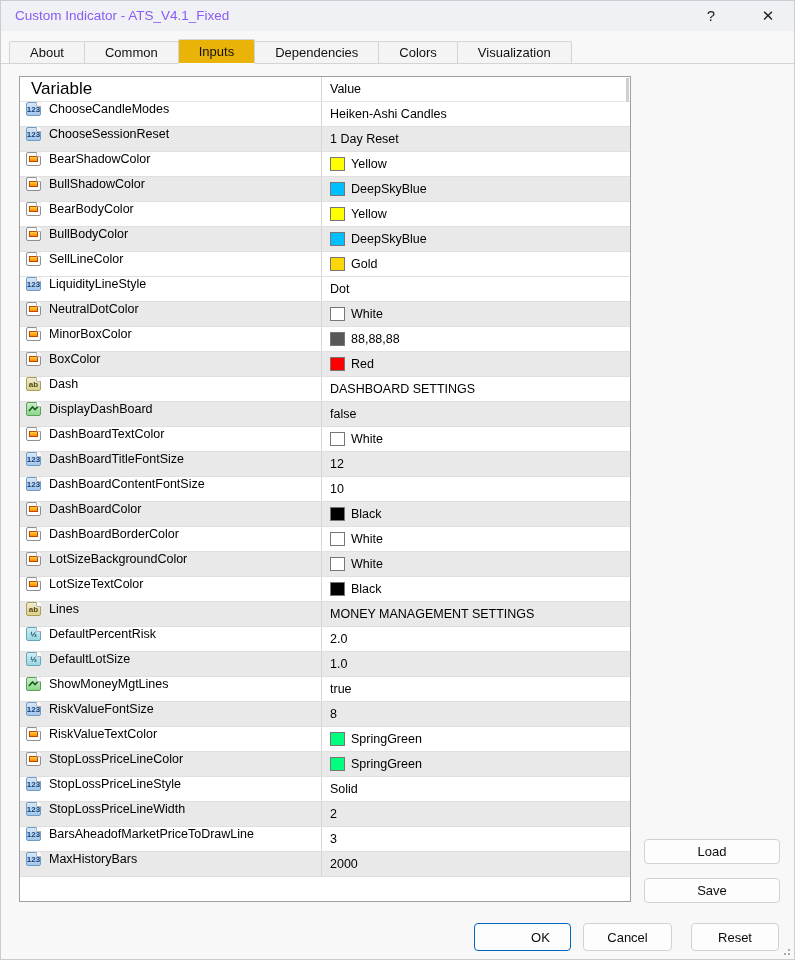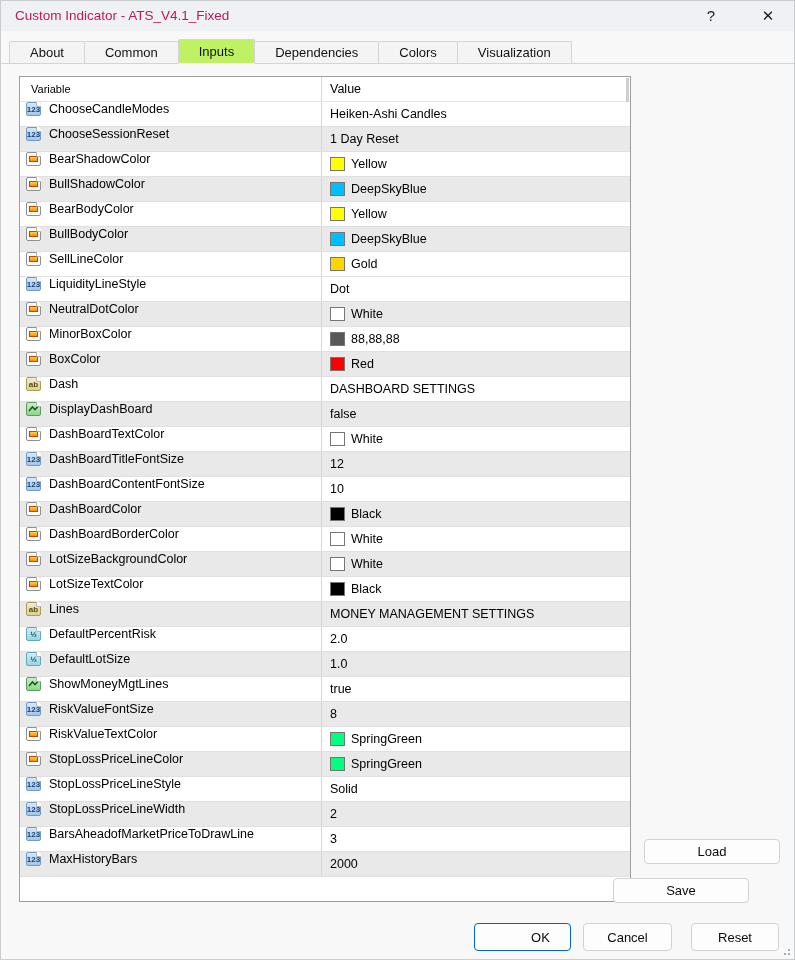--- a/index.html
+++ b/index.html
@@ -6,39 +6,39 @@
   html,body { width:795px; height:960px; }
   body {
     font-family:"Liberation Sans", sans-serif;
     background:#f8f8f9;
     position:relative;
     overflow:hidden;
     border:1px solid #c9cdd2;
   }
   
   .titlebar { position:absolute; top:0; left:0; width:100%; height:30px; background:#eff1f5; }
-  .title { position:absolute; left:14px; top:7px; font-size:13.5px; color:#be185d; }
+  .title { position:absolute; left:14px; top:7px; font-size:13.5px; color:#8b5cf6; }
   .cap-btn { position:absolute; top:0; width:40px; height:30px; line-height:30px;
              text-align:center; font-size:15px; color:#1b1b1b; cursor:default; background:transparent; border:none; }
   .cap-help { left:690px; font-size:15px; }
   .cap-close { left:747px; font-size:15px; }
   
   .tabbar { position:absolute; top:39px; left:0; width:795px; height:24px;
             display:flex; align-items:flex-end; padding-left:8px;
             border-bottom:1px solid #d4d4d4; }
   .tab { height:22px; line-height:21px; padding:0 20px; font-size:13px; color:#111;
          background:#f4f4f5; border:1px solid #d4d4d4; border-bottom:none;
          border-radius:2px 2px 0 0; margin-right:-1px; position:relative; }
-  .tab.active { background:#bef264; height:25px; line-height:24px; z-index:3;
+  .tab.active { background:#eab308; height:25px; line-height:24px; z-index:3;
                 margin-bottom:-1px; border-bottom:1px solid #fcfcfd; }
   
   .ptable { position:absolute; left:18px; top:75px; width:612px; height:826px;
             background:#ffffff; border:1px solid #9d9fa2; overflow:hidden; }
   .phead { height:25px; display:flex; background:#ffffff; border-bottom:1px solid #e4e4e4; }
-  .phead .hvar { width:301px; font-size:11px; color:#000; line-height:24px; padding-left:11px; }
+  .phead .hvar { width:301px; font-size:17px; color:#000; line-height:24px; padding-left:11px; }
   .phead .hval { flex:1; font-size:12.5px; color:#000; line-height:24px; padding-left:8px;
                  border-left:1px solid #d6d6d6; }
   .prow { height:25px; display:flex; border-bottom:1px solid #e0e0e0; background:#ffffff; }
   .prow.alt { background:#e9e9ea; }
   .cell-var { width:301px; display:flex; align-items:flex-start; padding-left:6px; overflow:hidden; }
   .cell-val { flex:1; display:flex; align-items:center; padding-left:8px;
               border-left:1px solid #d6d6d6; overflow:hidden; }
   .var-label, .val-label { font-size:12.5px; color:#000; white-space:nowrap; }
   
   .type-icon { width:15px; height:14px; min-width:15px; margin-right:8px; border-radius:2px;
@@ -56,21 +56,21 @@
           border:1px solid #c04900; }
   
   .swatch { width:15px; height:14px; min-width:15px; border:1px solid #767676;
             margin-right:6px; display:none; }
   .scroll-hint { position:absolute; top:1px; right:1px; width:3px; height:24px; background:#cfcfcf; }
   
   .btn { position:absolute; background:#fdfdfd; border:1px solid #d2d2d2; border-radius:4px;
          font-size:13px; color:#0b0b0b; font-family:"Liberation Sans",sans-serif;
          text-align:center; cursor:default; }
   .btn-load  { left:643px; top:838px; width:136px; height:25px; }
-  .btn-save  { left:612px; top:877px; width:136px; height:25px; }
+  .btn-save  { left:643px; top:877px; width:136px; height:25px; }
   .btn-ok     { left:473px; top:922px; width:97px; height:28px; border:1px solid #0067c0;padding-left:36px; }
   .btn-cancel { left:582px; top:922px; width:89px; height:28px; }
   .btn-reset  { left:690px; top:922px; width:88px; height:28px; }
   
   .grip { position:absolute; right:4px; bottom:4px; width:10px; height:10px; }
   .grip i { position:absolute; width:2px; height:2px; background:#a9abae; }
   .grip i:nth-child(1){ right:0; bottom:0; }
   .grip i:nth-child(2){ right:4px; bottom:0; }
   .grip i:nth-child(3){ right:0; bottom:4px; }
 </style>

